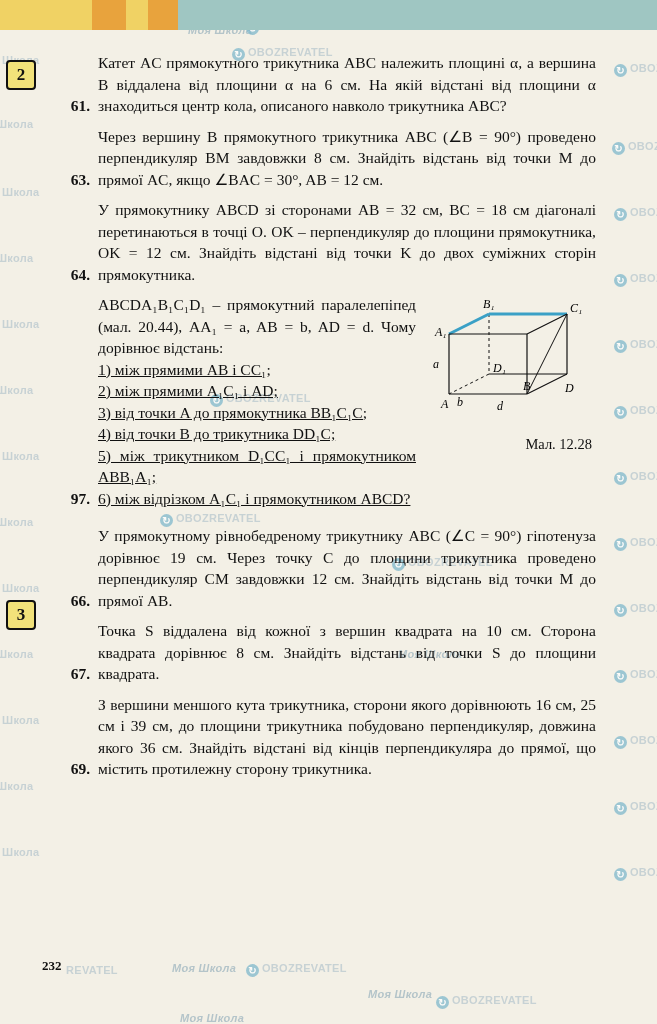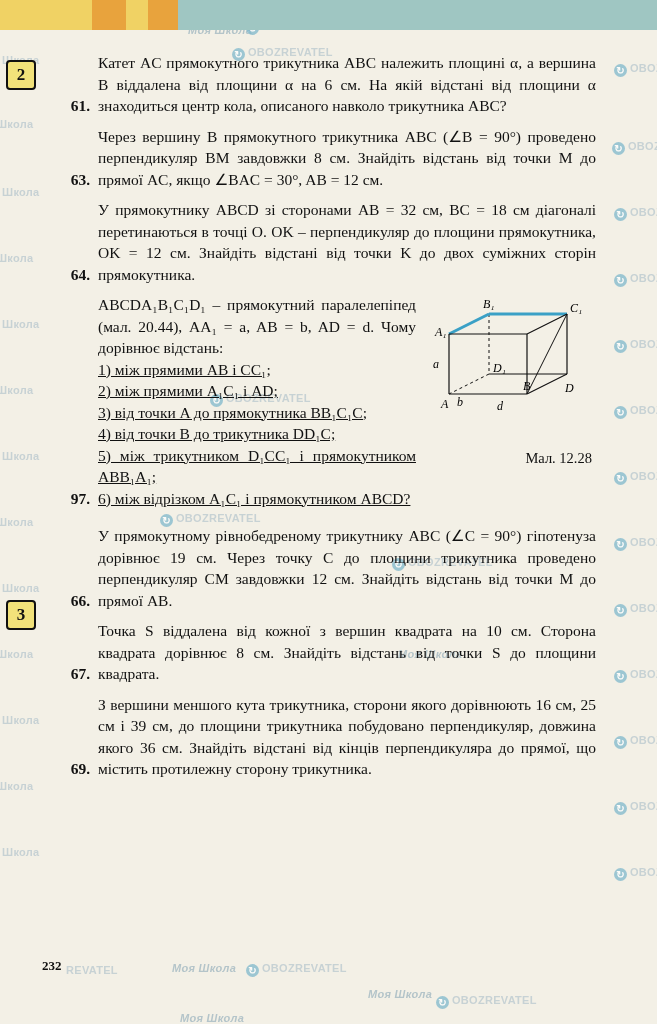--- a/index.html
+++ b/index.html
@@ -131,21 +131,21 @@
     position: relative;
   }
   .fig-wrap {
     float: right;
     width: 170px;
     margin: 2px 0 0 10px;
     text-align: center;
   }
   .fig-cap {
     font-size: 14.5px;
-    margin-top: 16px;
+    margin-top: 2px;
     text-align: right;
     padding-right: 4px;
   }
   .sublist {
     margin: 0;
     padding: 0;
     text-decoration: underline;
   }
   .sublist div {
     font-size: 15.5px;

